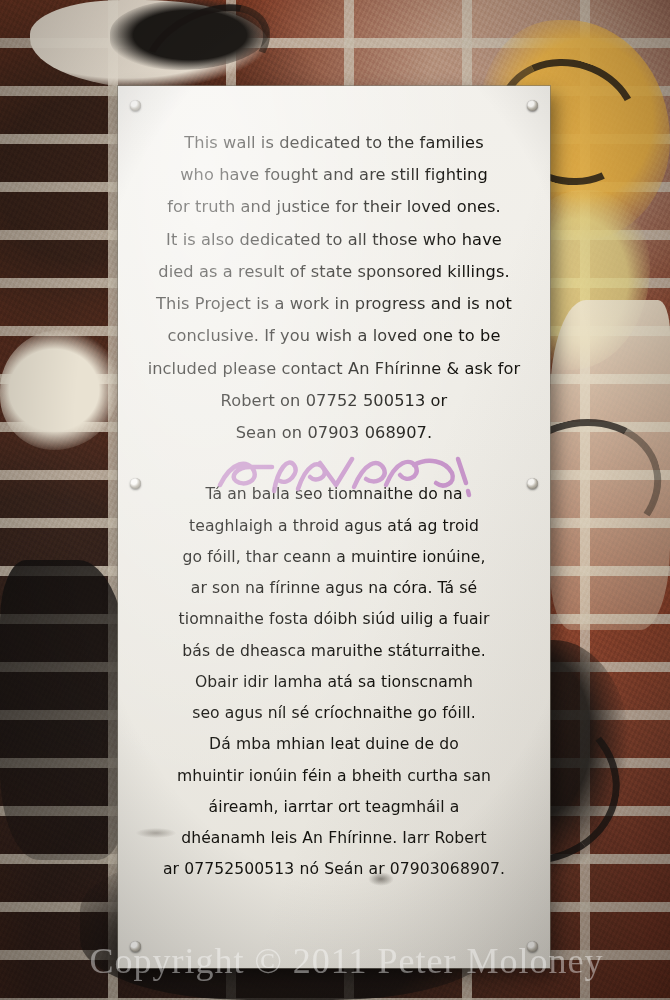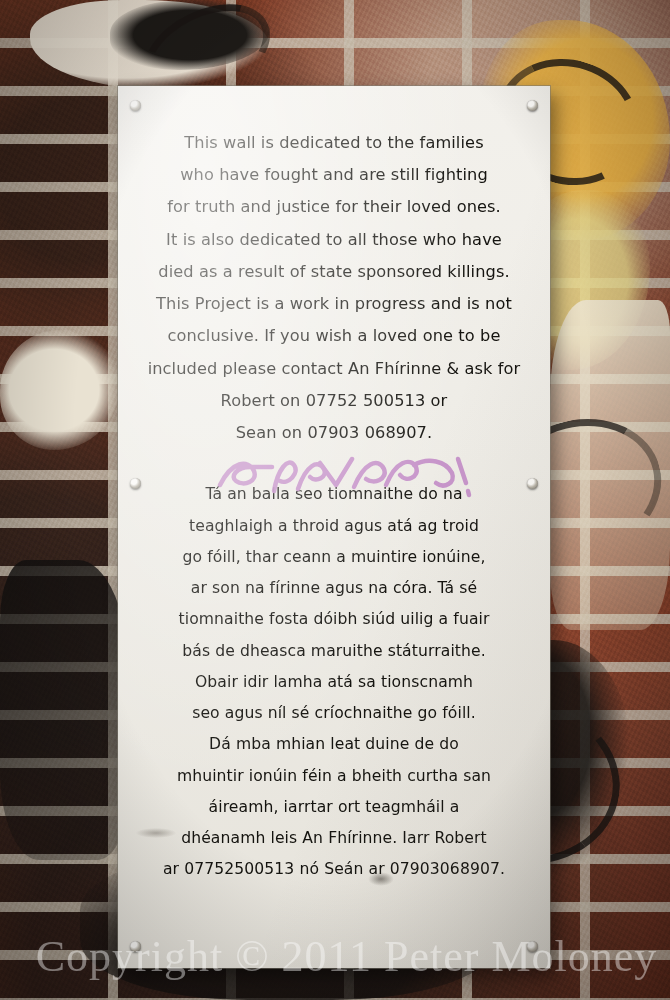--- a/index.html
+++ b/index.html
@@ -222,21 +222,21 @@
   }
 
   
   .watermark {
     position: absolute;
     left: 0;
     right: 0;
     bottom: 18px;
     text-align: center;
     font-family: "Liberation Serif", serif;
-    font-size: 44px;
+    font-size: 36px;
     letter-spacing: 1px;
     color: rgba(255,255,255,.42);
     text-shadow: 0 1px 2px rgba(0,0,0,.35);
     white-space: nowrap;
     mix-blend-mode: screen;
     pointer-events: none;
     padding-left: 23px;
   }
 
   

